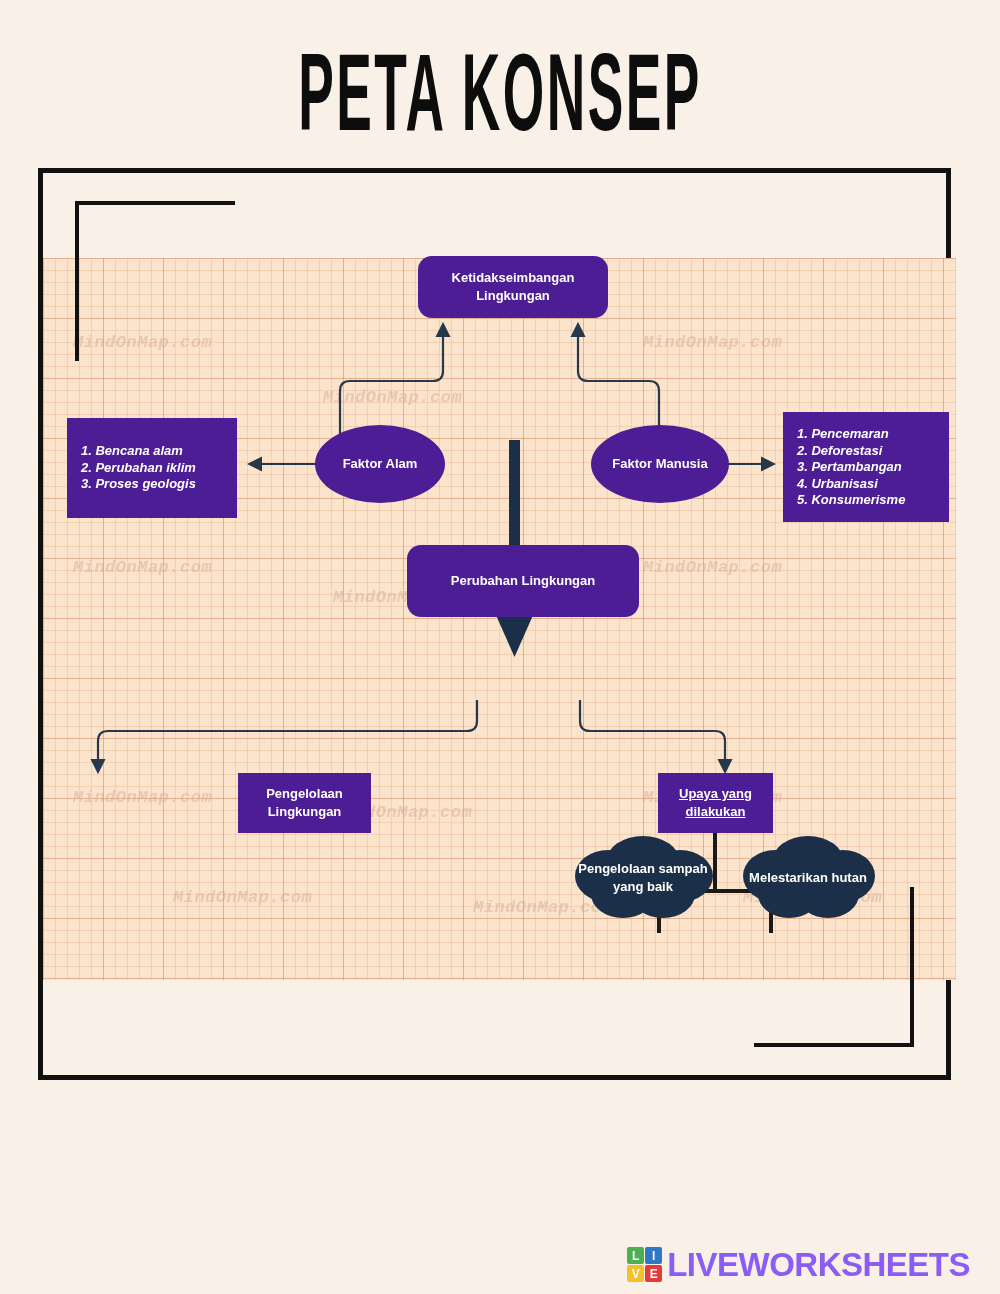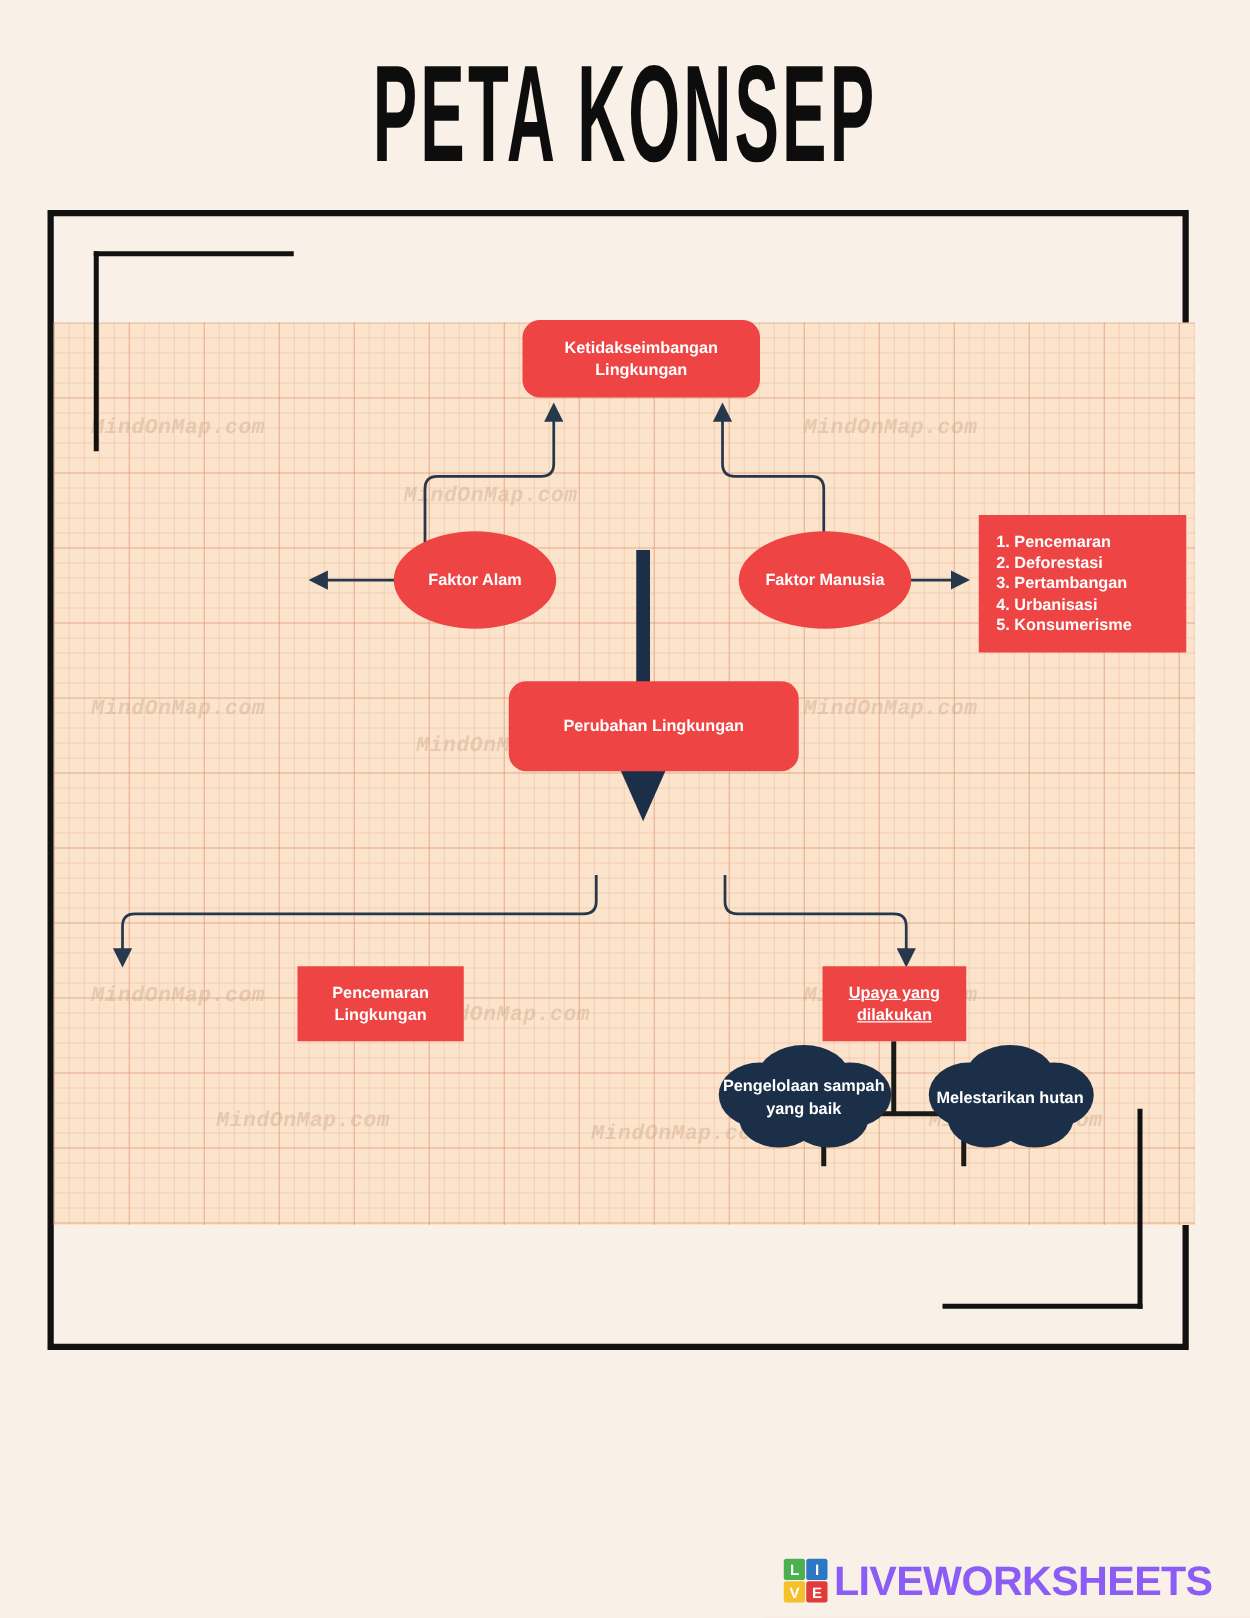--- a/index.html
+++ b/index.html
@@ -93,21 +93,21 @@
     font-weight: 700;
     font-style: italic;
     letter-spacing: 0.5px;
     white-space: nowrap;
     user-select: none;
   }
 
   
   .node {
     position: absolute;
-    background: #ef4444;
+    background: #4c1d95;
     color: #ffffff;
     display: flex;
     align-items: center;
     justify-content: center;
     text-align: center;
     font-weight: 700;
     font-size: 13px;
     line-height: 18px;
     box-sizing: border-box;
     padding: 6px 10px;
@@ -117,20 +117,21 @@
   .node.ellipse { border-radius: 50%; }
   .node.square  { border-radius: 0; }
 
   .node.list {
     display: block;
     text-align: left;
     font-weight: 700;
     font-size: 13px;
     line-height: 16.5px;
     padding: 0;
+    font-style: italic;
   }
   .node.list .list-inner {
     position: absolute;
     left: 14px;
     top: 50%;
     transform: translateY(-50%);
   }
   .node.list .li { white-space: nowrap; }
 
   
@@ -266,38 +267,45 @@
   </div>
 
   <div class="node ellipse" style="left:272px; top:252px; width:130px; height:78px;">
     <span>Faktor Alam</span>
   </div>
 
   <div class="node ellipse" style="left:548px; top:252px; width:138px; height:78px;">
     <span>Faktor Manusia</span>
   </div>
 
+  <div class="node square list" style="left:24px; top:245px; width:170px; height:100px;">
+    <div class="list-inner">
+      <div class="li">1. Bencana alam</div>
+      <div class="li">2. Perubahan iklim</div>
+      <div class="li">3. Proses geologis</div>
+    </div>
+  </div>
 
   <div class="node square list" style="left:740px; top:239px; width:166px; height:110px;">
     <div class="list-inner">
       <div class="li">1. Pencemaran</div>
       <div class="li">2. Deforestasi</div>
       <div class="li">3. Pertambangan</div>
       <div class="li">4. Urbanisasi</div>
       <div class="li">5. Konsumerisme</div>
     </div>
   </div>
 
   <div class="node rounded" style="left:364px; top:372px; width:232px; height:72px;">
     <span>Perubahan Lingkungan</span>
   </div>
 
   <div class="node square" style="left:195px; top:600px; width:133px; height:60px;">
     <div>
-      <div>Pencemaran</div>
+      <div>Pengelolaan</div>
       <div>Lingkungan</div>
     </div>
   </div>
 
   <div class="node square" style="left:615px; top:600px; width:115px; height:60px;text-decoration:underline;">
     <div>
       <div>Upaya yang</div>
       <div>dilakukan</div>
     </div>
   </div>

